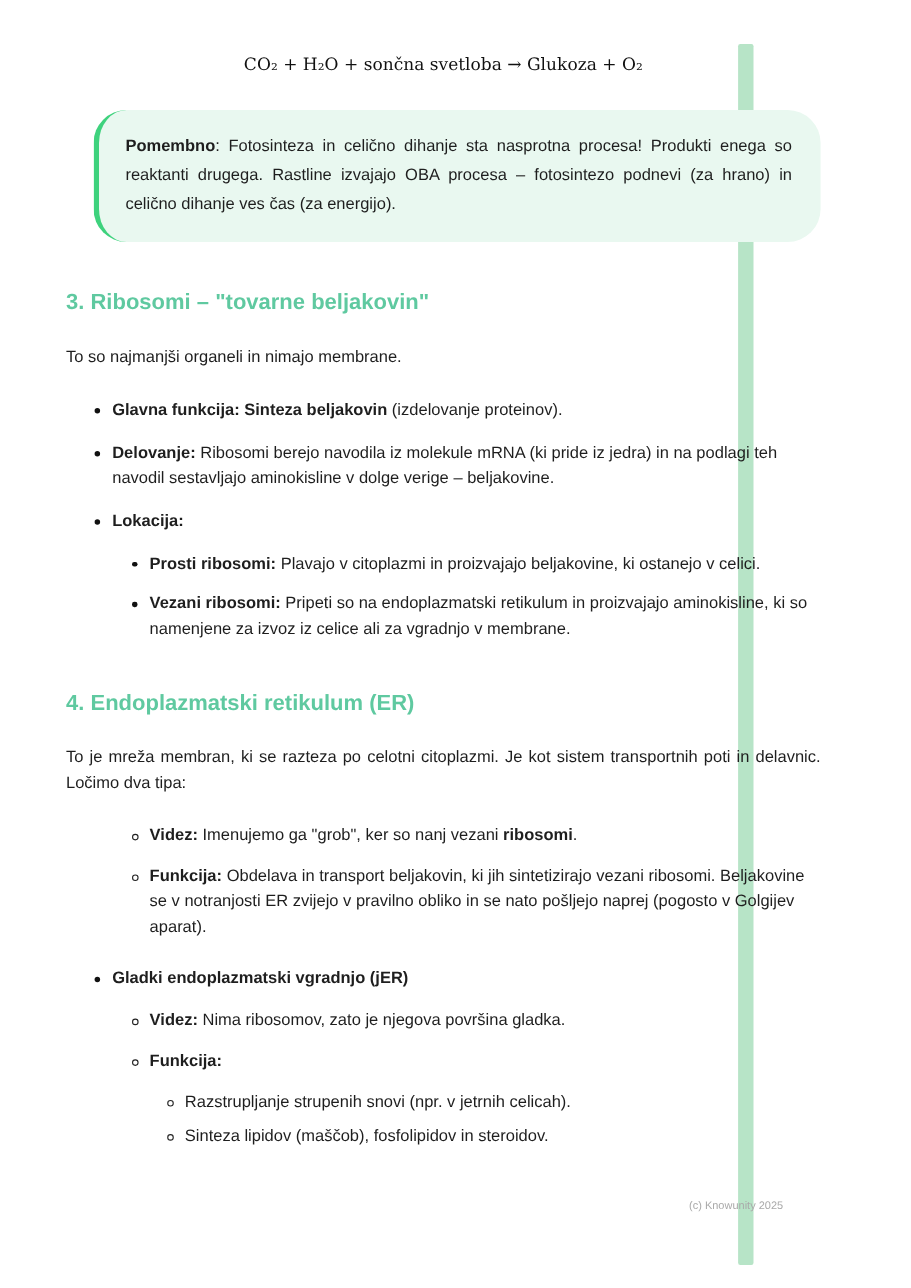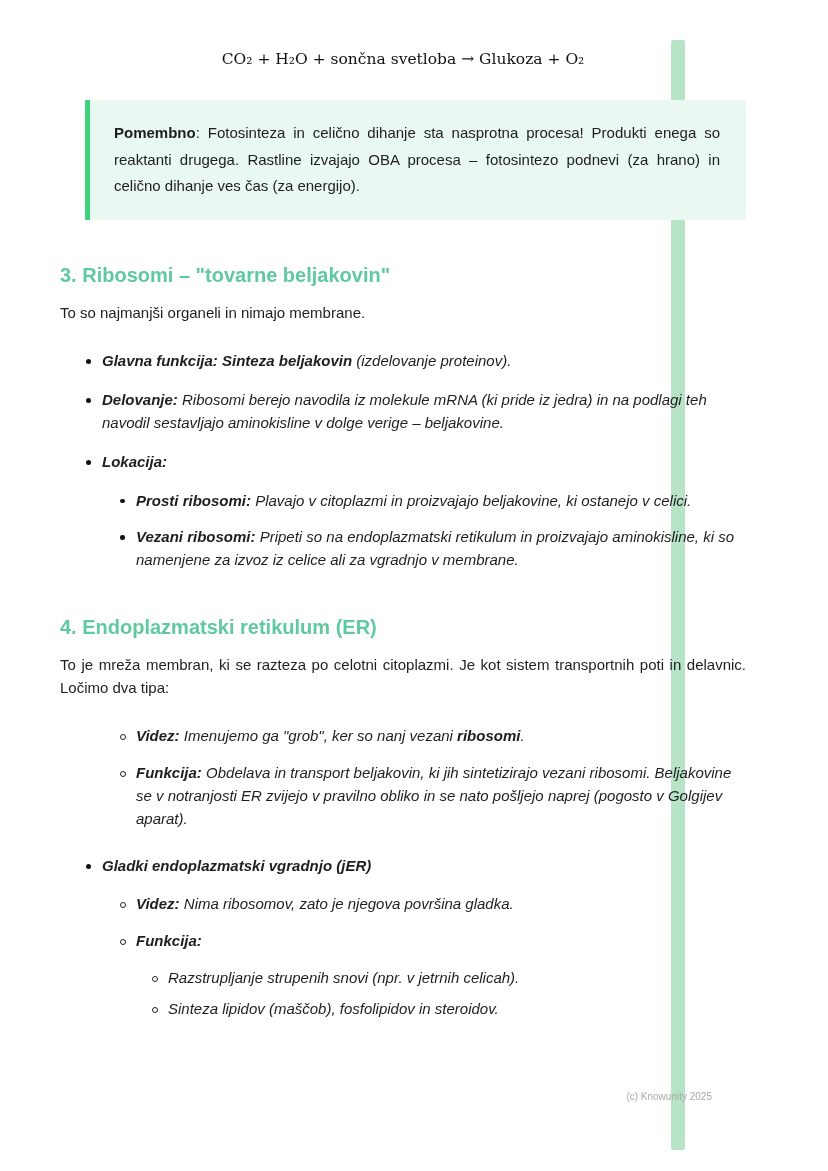--- a/index.html
+++ b/index.html
@@ -58,37 +58,38 @@
   .bullet-zgradba { margin-top: 40px; }
 
   .callout {
     margin: 32px 0 0 25px;
     background: var(--callout_bg, #e9f8f0);
     border-left: 5px solid var(--callout_border, #3ed27d);
     padding: 20px 26px 20px 24px;
     font-size: 15px;
     line-height: 1.78;
     text-align: justify;
+    border-radius: 30px;
   }
 
   .section-heading {
     margin-top: 44px;
     font-size: 20px;
     font-weight: 700;
     color: var(--heading, #5fc9a0);
   }
   .para {
-    margin-top: 14px;
+    margin-top: 26px;
     font-size: 15px;
     line-height: 1.55;
   }
   .para.justify { text-align: justify; }
 
   .list { margin-top: 26px; }
-  .list .li { margin-bottom: 16px; font-style: italic; }
+  .list .li { margin-bottom: 16px; }
   .sublist { margin-top: 14px; }
   .sublist .li { margin-bottom: 14px; }
   .subsublist { margin-top: 8px; }
   .subsublist .li { margin-bottom: 8px; }
 
   .footer {
     position: absolute;
     right: 40px;
     bottom: 69px;
     font-size: 10px;

